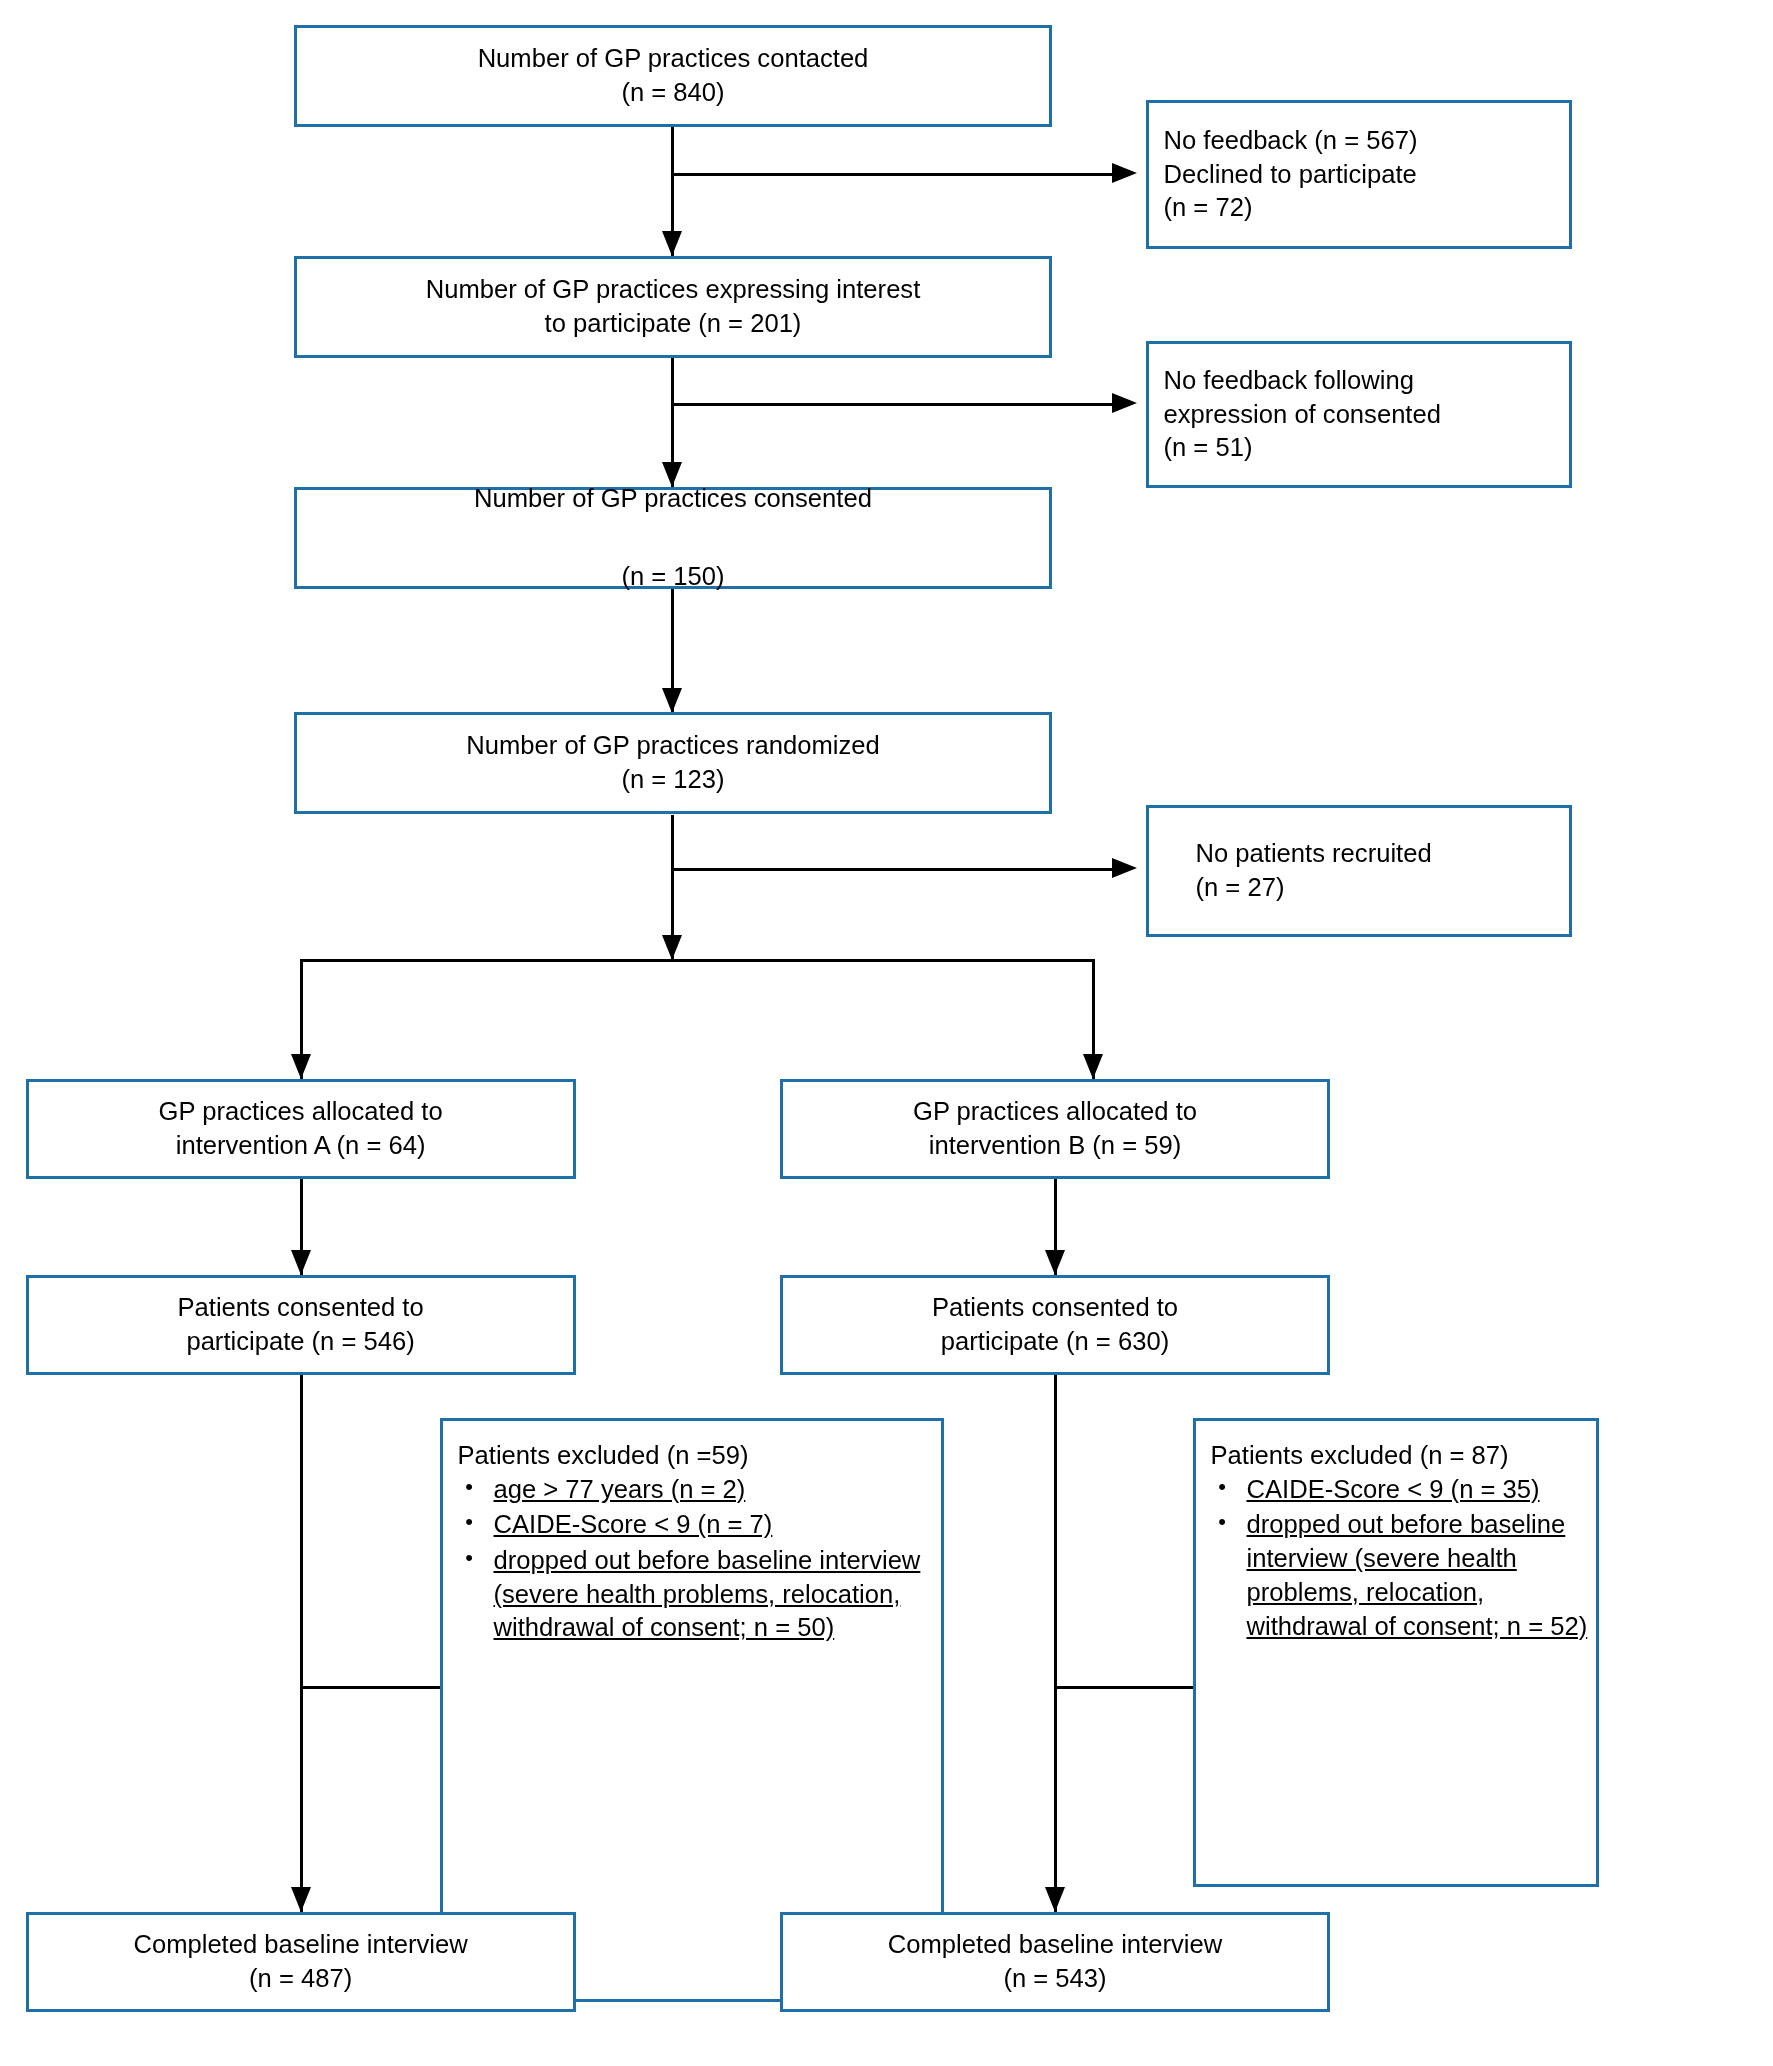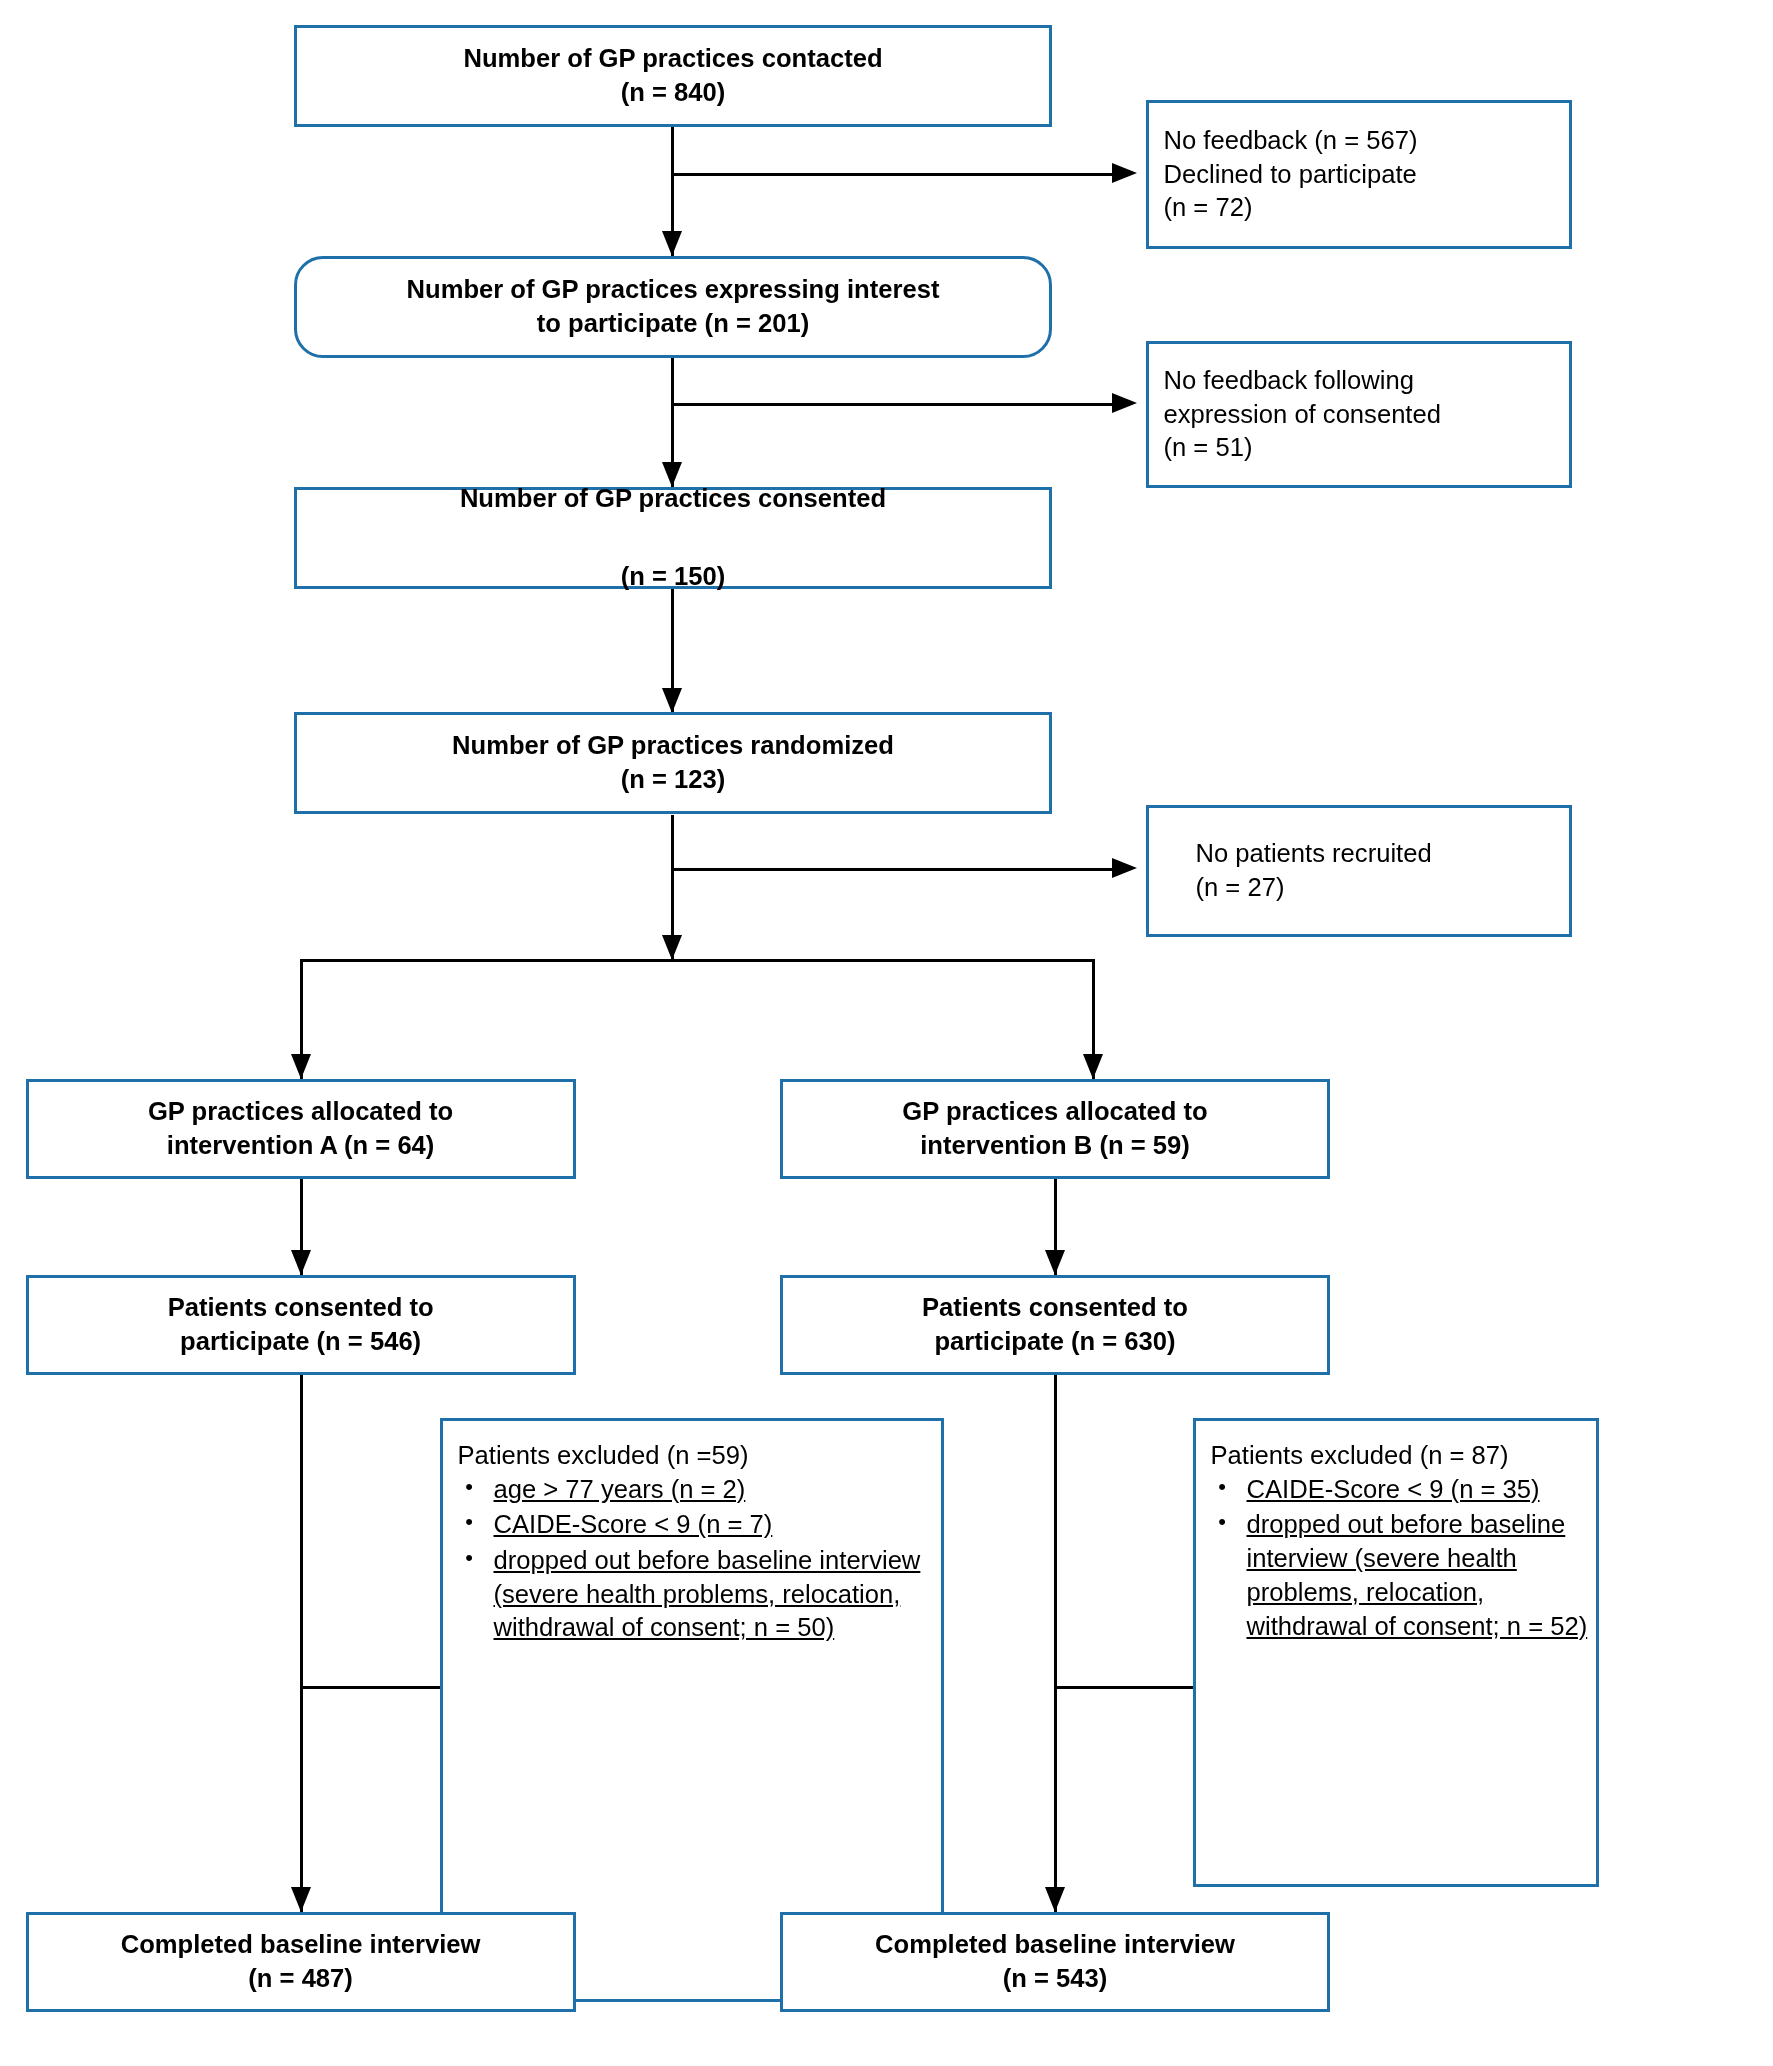--- a/index.html
+++ b/index.html
@@ -17,21 +17,21 @@
   
   .box{
     position:absolute;
     box-sizing:border-box;
     border:3px solid #1f6fa8;
     background:#ffffff;
     display:flex;
     flex-direction:column;
     justify-content:center;
   }
-  .box.center{align-items:center;text-align:center;font-weight:bold;}
+  .box.center{align-items:center;text-align:center;}
   .box.left{align-items:flex-start;text-align:left;}
 
   .line{
     display:block;
     width:100%;
     font-size:25.6px;
     line-height:1.32;
     white-space:pre-wrap;
   }
   .box.center .line{text-align:center;}
@@ -96,21 +96,21 @@
 
   <div class="hline" style="left:671px; top:173px; width:443px;"></div>
   <div class="arrow-right" style="left:1112px; top:163px;"></div>
 
   <div class="box left" style="left:1146px; top:100px; width:426px; height:149px;">
     <span class="line">No feedback (n = 567)</span>
     <span class="line">Declined to participate</span>
     <span class="line">(n = 72)</span>
   </div>
 
-  <div class="box center" style="left:294px; top:256px; width:758px; height:102px;border-radius:29px;">
+  <div class="box center" style="left:294px; top:256px; width:758px; height:102px;">
     <span class="line">Number of GP practices expressing interest</span>
     <span class="line">to participate (n = 201)</span>
   </div>
 
   <div class="vline" style="left:671px; top:358px; height:129px;"></div>
   <div class="arrow-down" style="left:662px; top:462px;"></div>
 
   <div class="hline" style="left:671px; top:403px; width:443px;"></div>
   <div class="arrow-right" style="left:1112px; top:393px;"></div>
 

